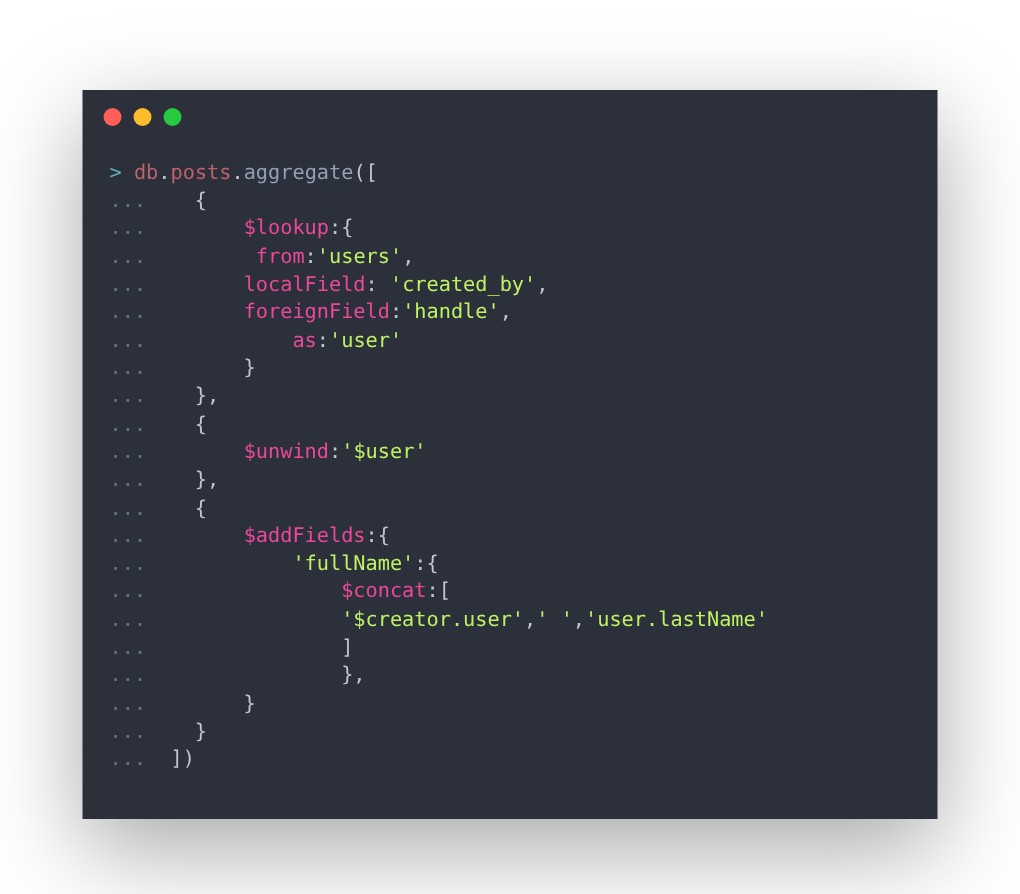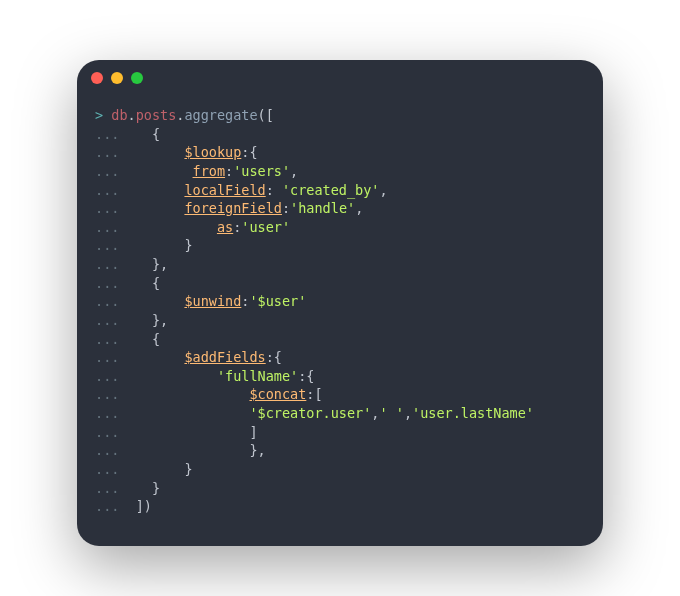--- a/index.html
+++ b/index.html
@@ -11,23 +11,23 @@
       background: #ffffff;
       display: flex;
       justify-content: center;
       align-items: flex-start;
       padding: 60px 20px;
       font-family: 'Menlo', 'Monaco', 'Consolas', monospace;
       width: 680px;
       height: 596px;
     }
     .terminal-window {
-      width: 526px;
+      width: 570px;
       background: #2b303b;
-      border-radius: 22px;
+      border-radius: 0;
       box-shadow: 0 20px 60px rgba(0, 0, 0, 0.35);
       overflow: hidden;
     }
     .title-bar {
       height: 36px;
       display: flex;
       align-items: center;
       padding: 0 14px;
       gap: 8px;
     }
@@ -43,21 +43,21 @@
       padding: 10px 18px 30px 18px;
       font-size: 13.5px;
       line-height: 1.38;
       white-space: pre;
       color: #c0c5ce;
     }
     .prompt { color: #5fb3b3; }
     .dots { color: #65737e; }
     .var { color: #bf616a; }
     .func { color: #8fa1b3; }
-    .key { color: #fdba74; text-decoration: underline; }
+    .key { color: #ec4899; }
     .string { color: #bef264; }
     .punct { color: #c0c5ce; }
     .colon { color: #c0c5ce; }
   </style>
 </head>
 <body>
 
 <div class="terminal-window">
   <div class="title-bar">
     <div class="traffic-light red"></div>

